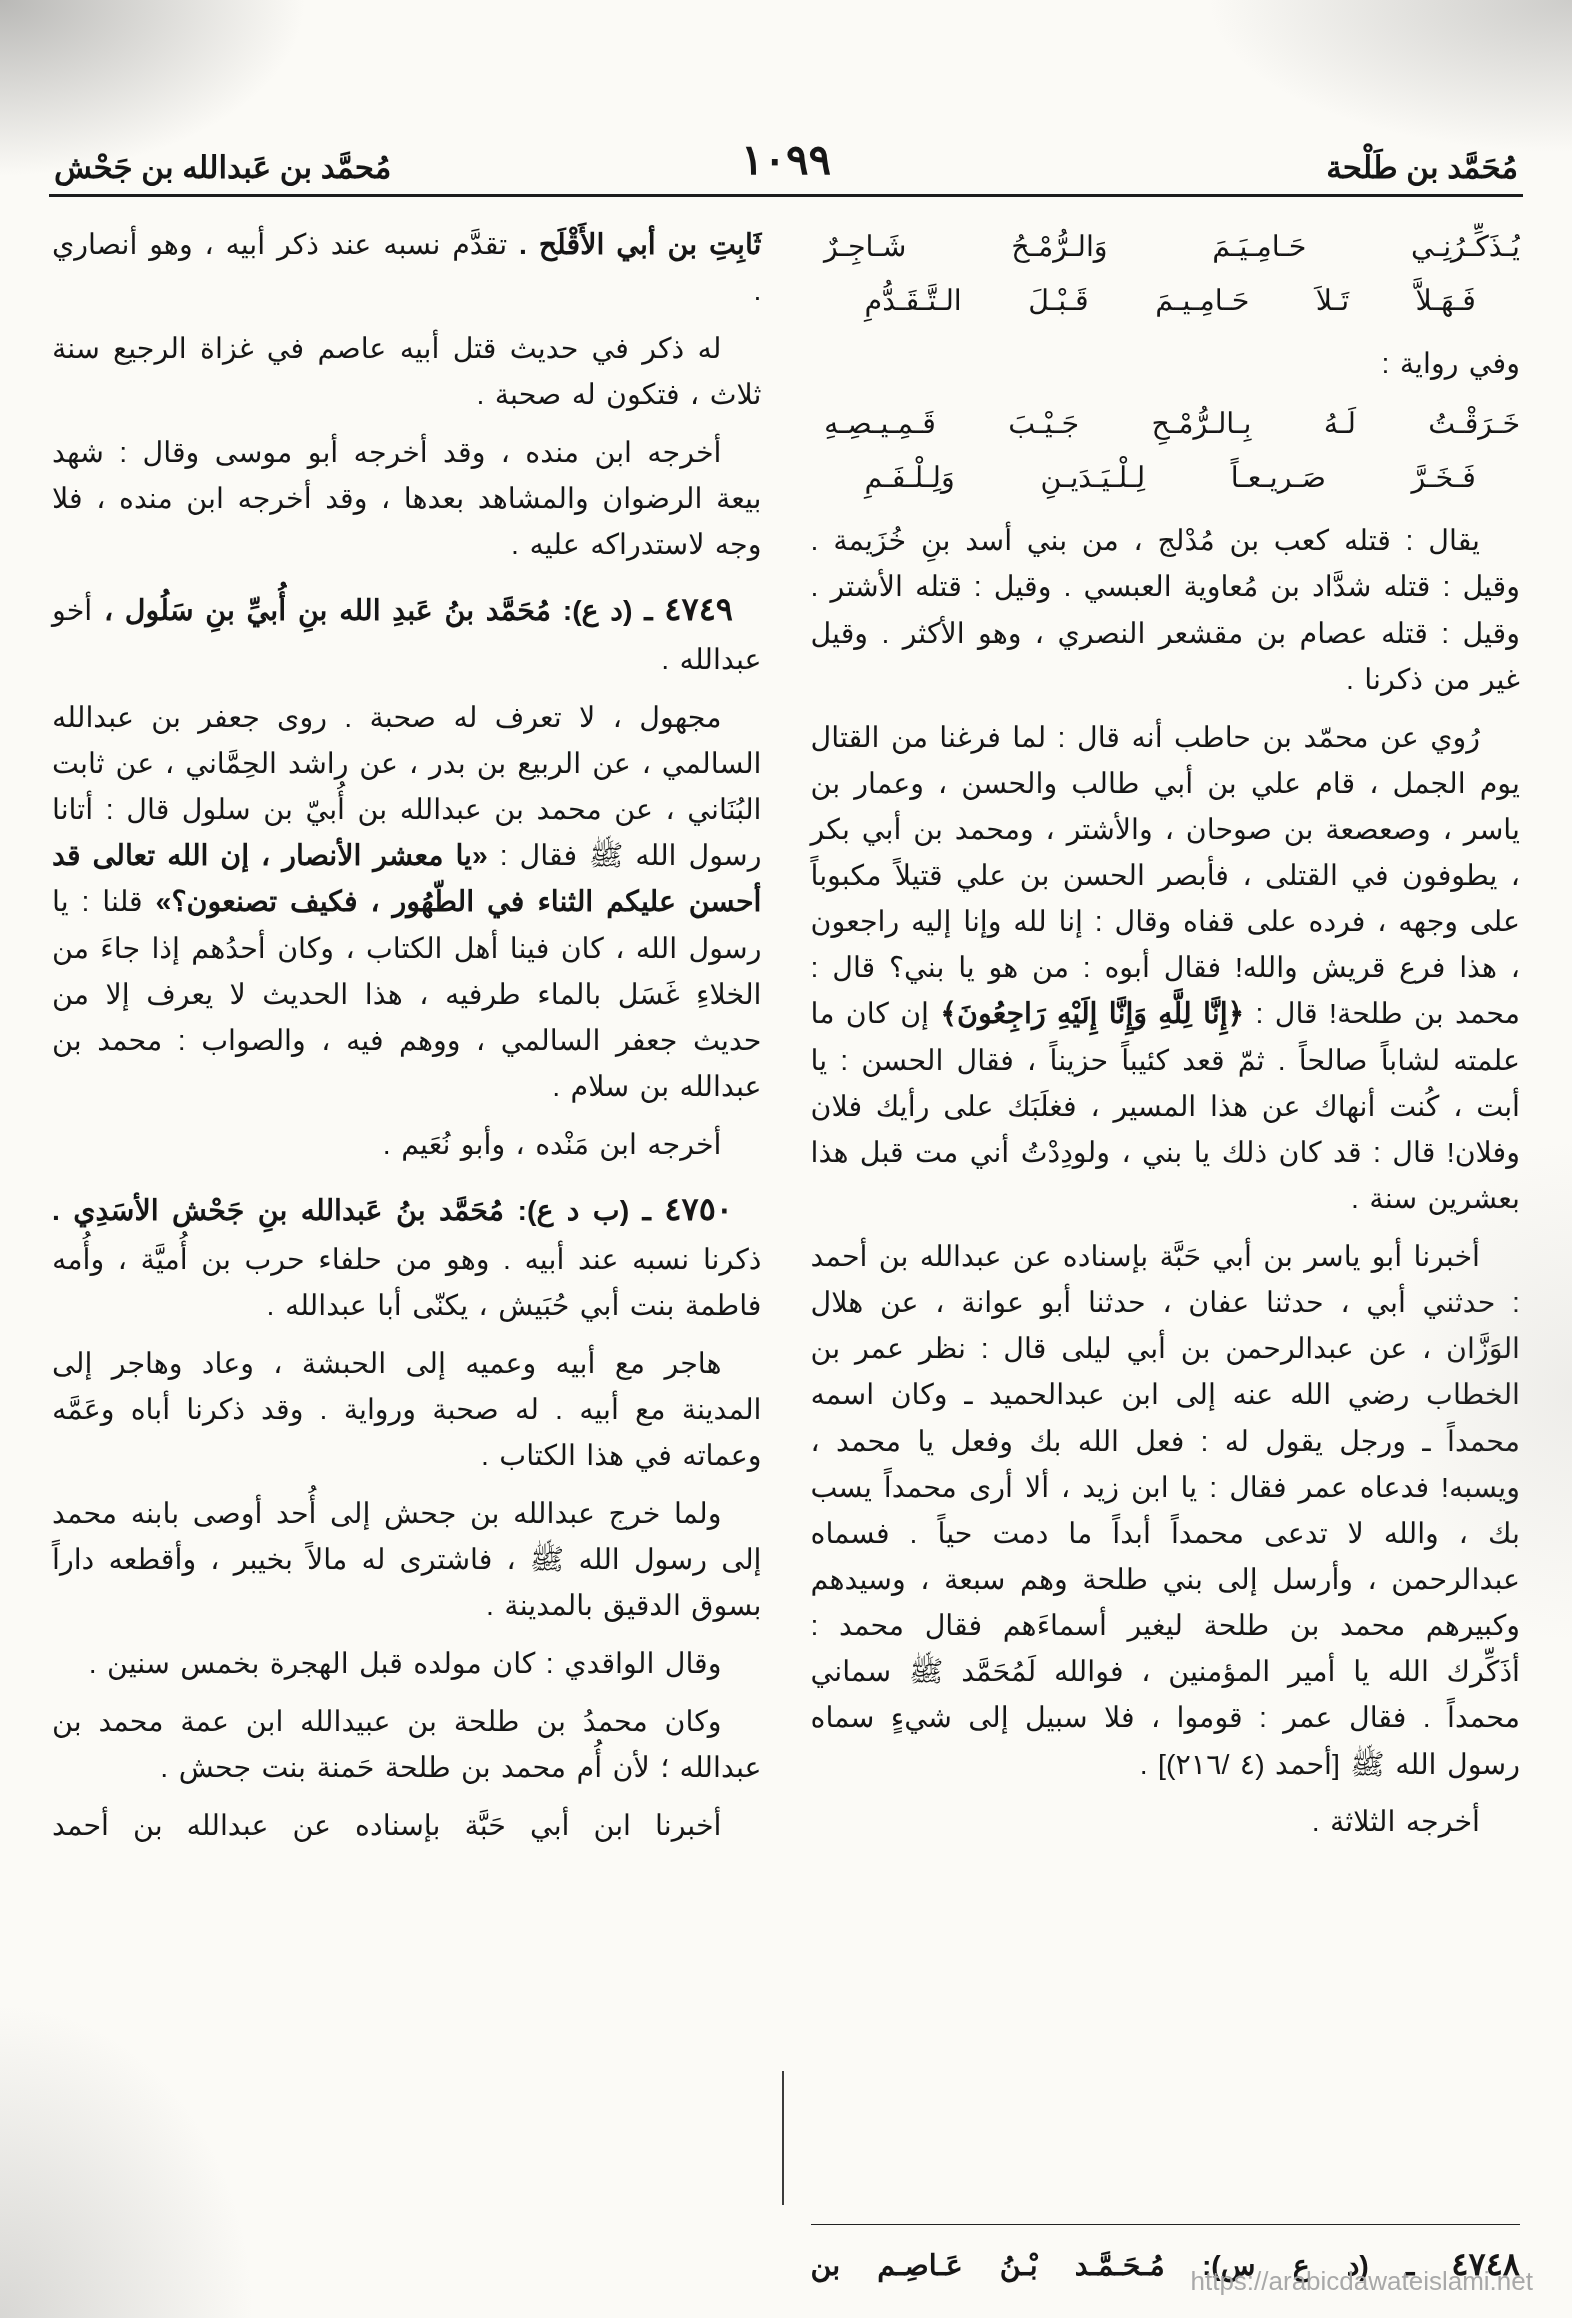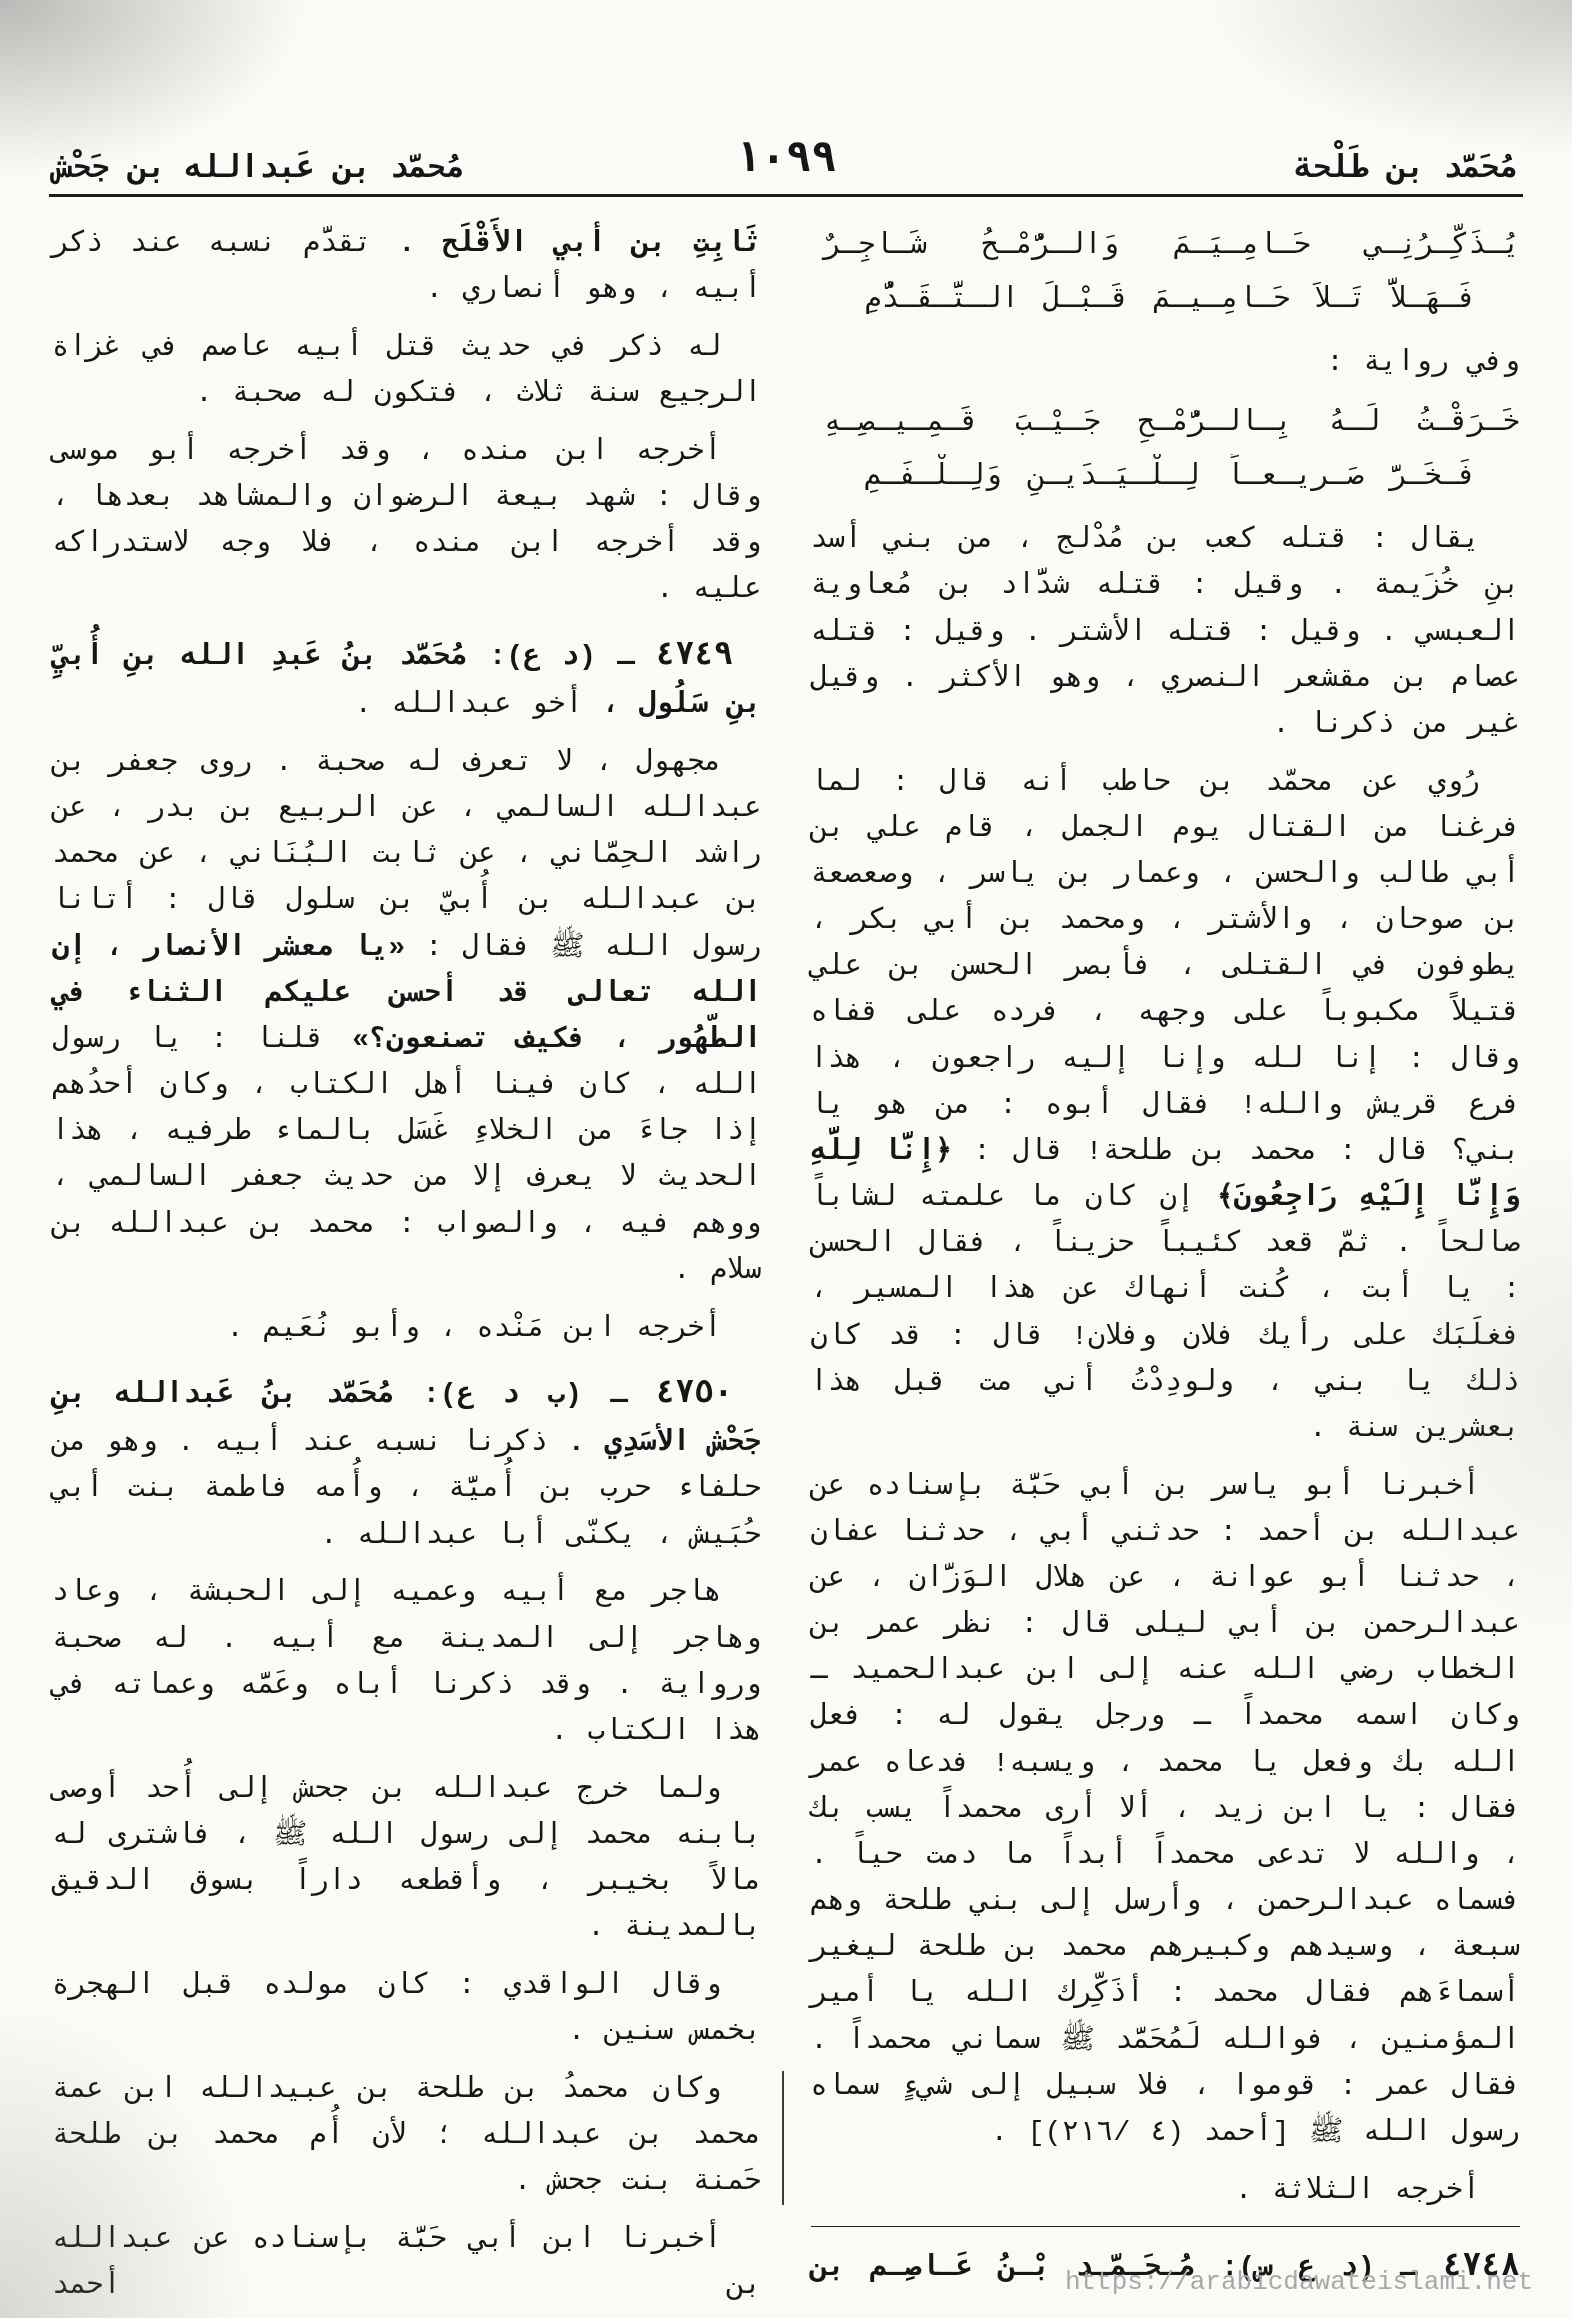--- a/index.html
+++ b/index.html
@@ -7,21 +7,21 @@
     padding: 0;
     background: #d8d6d1;
   }
   .page {
     position: relative;
     width: 1572px;
     height: 2319px;
     margin: 0 auto;
     background: #fbfaf6;
     direction: rtl;
-    font-family: Liberation Mono, monospace;
+    font-family: Liberation Sans, sans-serif;
     color: #161616;
     overflow: hidden;
   }
   .scan-vignette {
     position: absolute;
     inset: 0;
     pointer-events: none;
     background:
       radial-gradient(ellipse 436px 251px at 0% 0%, rgba(105,105,105,0.45), transparent 70%),
       radial-gradient(ellipse 519px 218px at 100% 0%, rgba(120,120,120,0.35), transparent 70%),

